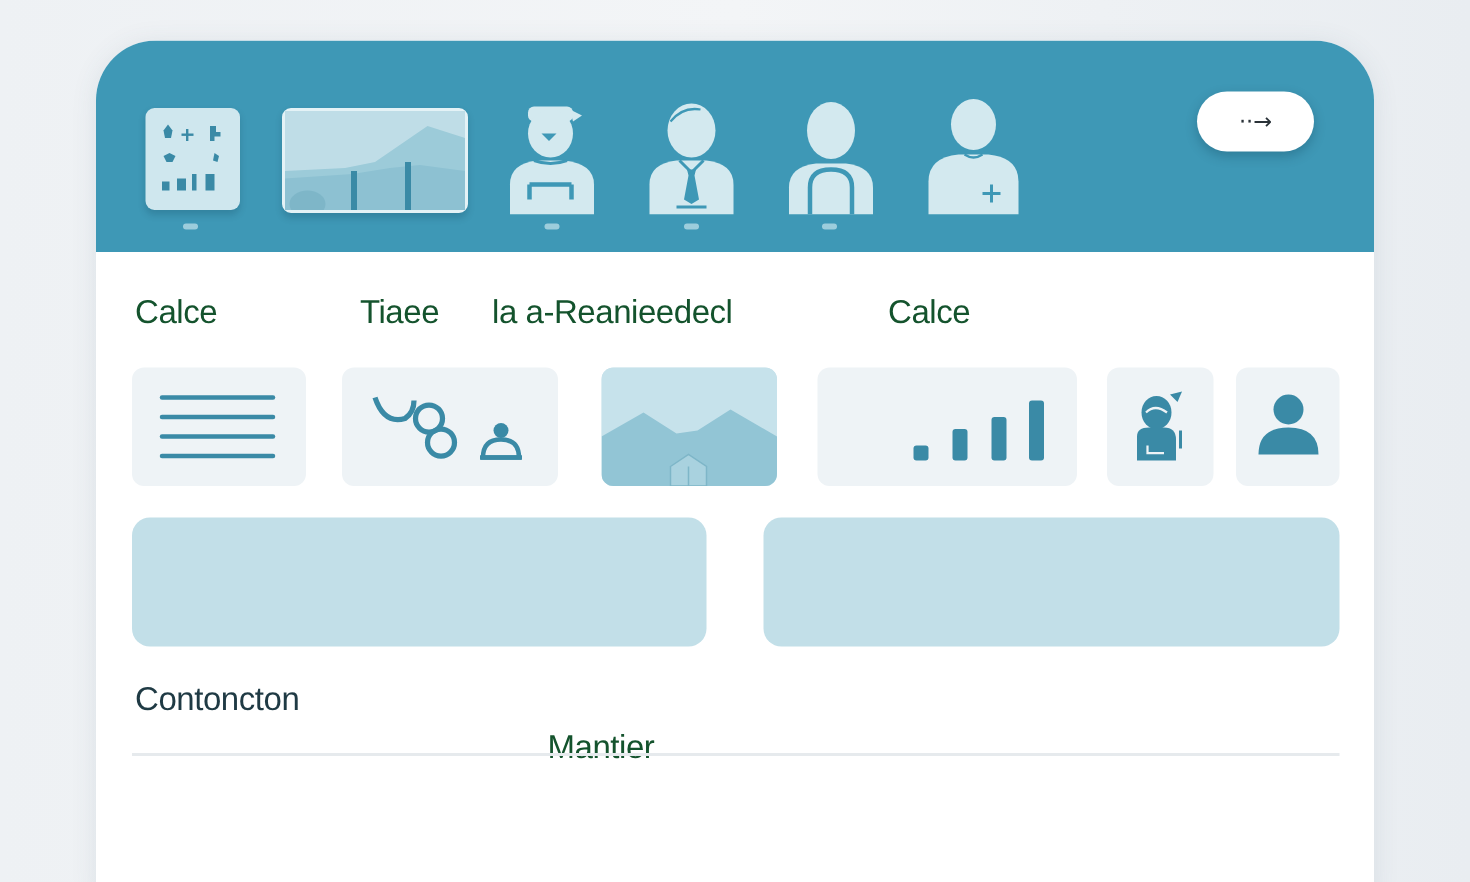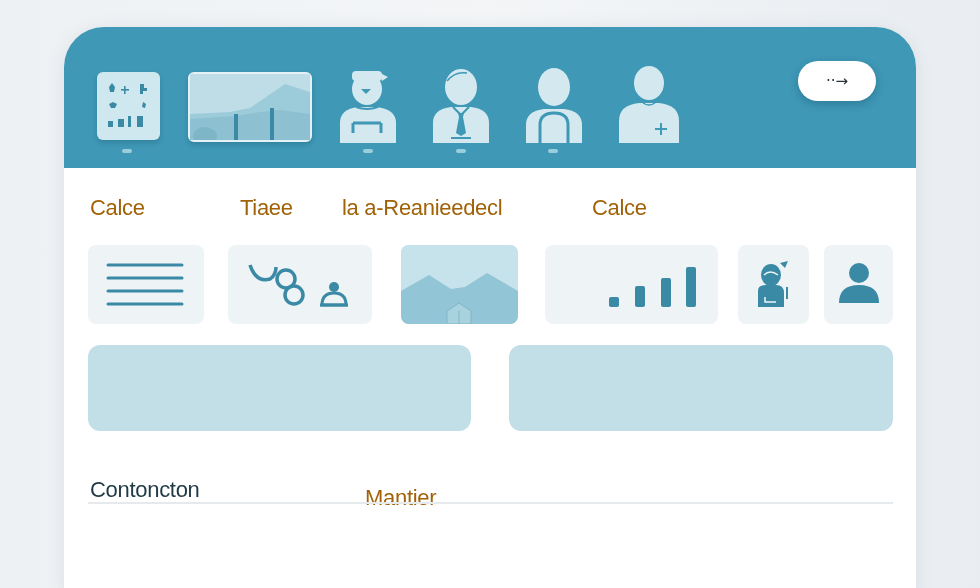--- a/index.html
+++ b/index.html
@@ -29,24 +29,24 @@
   }
   .pill {
     position: absolute; left: 734px; top: 34px; width: 78px; height: 40px;
     background: #ffffff; border-radius: 20px; border: none;
     box-shadow: 0 3px 8px rgba(0,40,60,0.25);
     display: flex; align-items: center; justify-content: center;
     font-size: 15px; color: #2a3238; cursor: pointer;
     font-family: "DejaVu Sans", sans-serif;
   }
   .label {
-    position: absolute; font-size: 22px; color: #a16207; white-space: nowrap;
+    position: absolute; font-size: 22px; color: #14532d; white-space: nowrap;
     letter-spacing: -0.3px;
   }
-  .label.dark { color: #1f3a44; margin-top: 24px; }
+  .label.dark { color: #1f3a44; }
   .tile {
     position: absolute; background: #eef3f6; border-radius: 8px;
   }
   .panel {
     position: absolute; background: #c2dfe8; border-radius: 12px;
   }
   .divider {
     position: absolute; left: 24px; top: 475px; width: 805px; height: 2px;
     background: #e6eaed;
   }
@@ -138,21 +138,21 @@
       </svg>
     </div>
 
     <button class="pill">
       <span>··→</span>
     </button>
   </div>
 
   <div class="label" style="left:26px;top:168px;">Calce</div>
   <div class="label" style="left:176px;top:168px;">Tiaee</div>
-  <div class="label" style="left:264px;top:168px;margin-left:14px;">la a-Reanieedecl</div>
+  <div class="label" style="left:264px;top:168px;">la a-Reanieedecl</div>
   <div class="label" style="left:528px;top:168px;">Calce</div>
 
   <div class="tile" style="left:24px;top:218px;width:116px;height:79px;">
     <svg width="116" height="79" viewBox="0 0 116 79">
       <g stroke="#3a8aa6" stroke-width="3" stroke-linecap="round">
         <line x1="20" y1="20" x2="94" y2="20"></line>
         <line x1="20" y1="33" x2="94" y2="33"></line>
         <line x1="20" y1="46" x2="94" y2="46"></line>
         <line x1="20" y1="59" x2="94" y2="59"></line>
       </g>

